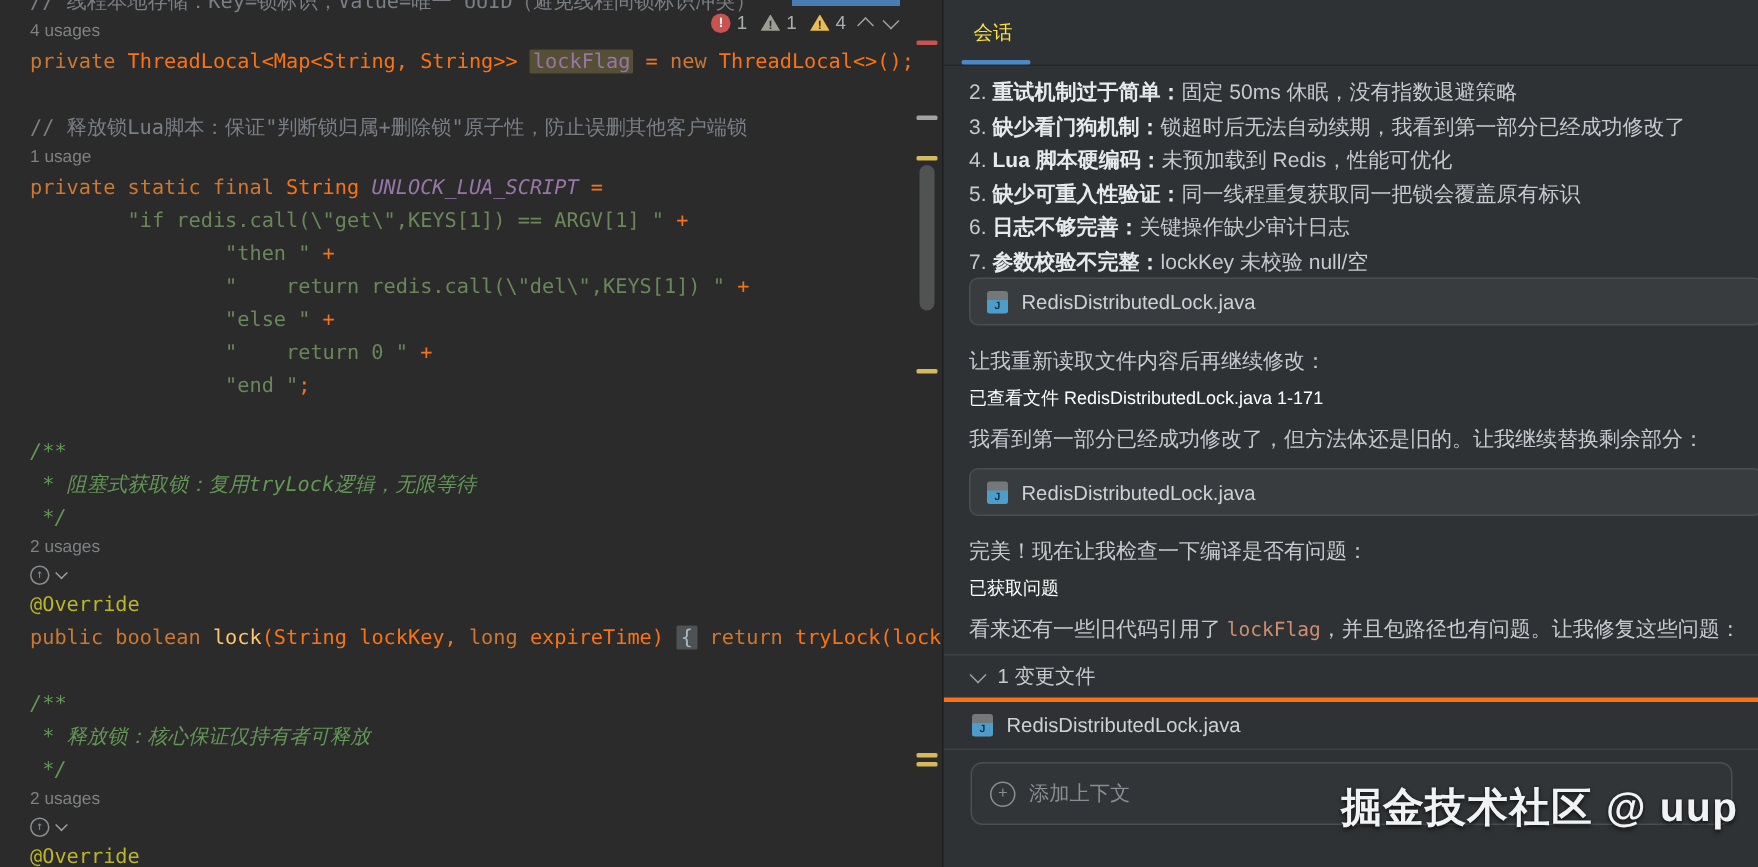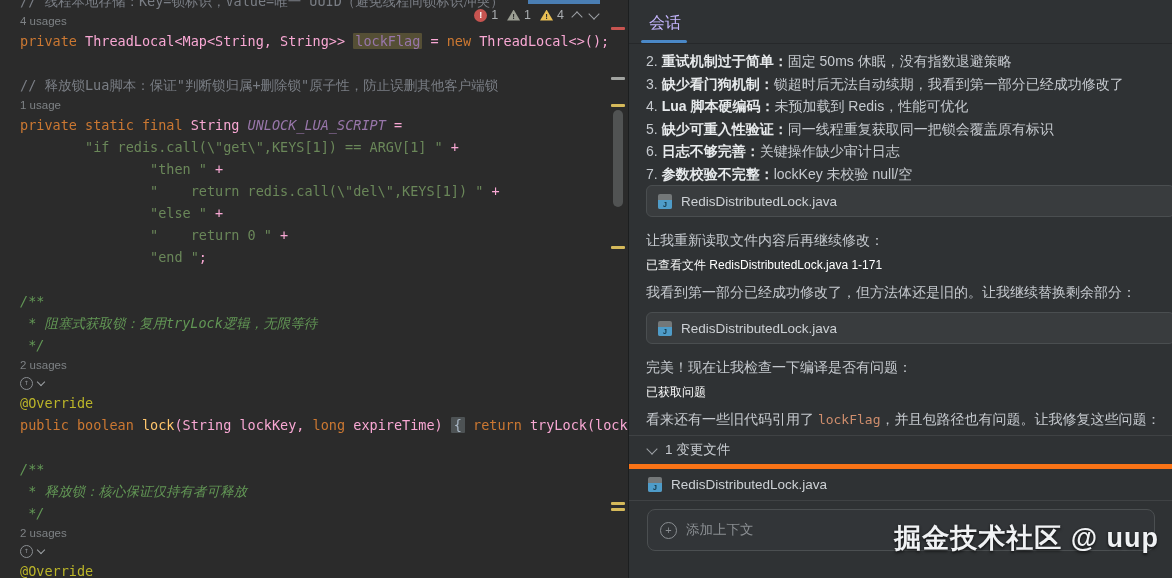--- a/index.html
+++ b/index.html
@@ -5,21 +5,21 @@
   html,body{margin:0;padding:0;overflow:hidden;background:#2B2B2B;}
   body{width:1172px;height:578px;position:relative;font-family:"Liberation Sans",sans-serif;}
 
   
   .editor{position:absolute;left:0;top:0;width:628px;height:578px;background:#2B2B2B;overflow:hidden;}
   .code-lines{position:absolute;left:20px;top:-10px;right:24px;font-family:"DejaVu Sans Mono",monospace;font-size:13.5px;white-space:pre;color:#A9B7C6;}
   .line{height:22px;line-height:22px;}
   .line.hint{height:18px;line-height:18px;font-family:"Liberation Sans",sans-serif;font-size:11.5px;color:#7E8285;white-space:normal;}
   .line.icon-row{height:18px;line-height:18px;display:flex;align-items:center;gap:5px;}
   .tk-kw{color:#CC7832;}
-  .tk-pl{color:#f9a8d4;}
+  .tk-pl{color:#f97316;}
   .tk-str{color:#6A8759;}
   .tk-cmt{color:#7A7E85;}
   .tk-doc{color:#629755;font-style:italic;}
   .tk-ann{color:#BBB529;}
   .tk-mth{color:#FFC66D;}
   .tk-cst{color:#9876AA;font-style:italic;}
   .tk-hl{color:#9876AA;background:#554F35;padding:0 2px;border-radius:1px;}
   .tk-bhl{color:#A9B7C6;background:#4D5254;padding:0 3px;border-radius:1px;}
   .ov-icon{width:11px;height:11px;border:1px solid #8A8E92;border-radius:50%;display:inline-flex;align-items:center;justify-content:center;font-size:8px;color:#8A8E92;flex:0 0 auto;}
   .chev{display:inline-block;width:7px;height:7px;border-left:1.6px solid #9DA1A5;border-bottom:1.6px solid #9DA1A5;flex:0 0 auto;}
@@ -43,41 +43,41 @@
   .m-gray{top:77px;background:#A1A3A0;}
   .m-y1{top:104px;background:#D5B95A;}
   .m-y2{top:246px;background:#D5B95A;}
   .m-y3{top:502px;background:#D5B95A;}
   .m-y4{top:508px;background:#D5B95A;}
   .m-thumb{position:absolute;right:5px;top:110px;width:10px;height:97px;background:rgba(170,174,176,.30);border-radius:5px;}
 
   
   .chat{position:absolute;left:628px;top:0;width:544px;height:578px;background:#2F3234;border-left:1px solid #1C1E1F;overflow:hidden;}
   .chat-header{height:43px;border-bottom:1px solid #26282A;position:relative;}
-  .tab{position:absolute;left:20px;top:13px;font-size:16px;color:#c4b5fd;}
+  .tab{position:absolute;left:20px;top:13px;font-size:13px;color:#fde047;}
   .tab-line{position:absolute;left:12px;bottom:0;width:46px;height:3px;background:#4A88C7;border-radius:2px;}
   .chat-body{position:absolute;top:44px;left:0;right:0;bottom:0;padding:6px 0 0 17px;font-size:14px;color:#C6CACF;overflow:hidden;}
   .crow{line-height:22.5px;white-space:nowrap;}
   .crow .num{margin-right:4px;}
   .crow b{color:#E7EAEC;font-weight:bold;}
   .p{margin-top:6px;line-height:22px;white-space:nowrap;}
   .list + .p{margin-top:2px;}
   .p + .chip{margin-top:9px;}
   .chip + .p{margin-top:12px;}
   .p + .status{margin-top:3px;}
   .status + .p{margin-top:5px;}
   .p + .files{margin-top:4px;}
   .files + .input-box{margin-top:8px;}
   .status{line-height:22px;color:#ffffff;font-size:12px;white-space:nowrap;}
   .icode{font-family:"DejaVu Sans Mono",monospace;color:#CF8E6D;font-size:13px;}
   .chip{height:30px;background:#393C3E;border:1px solid #4A4E50;border-radius:6px;display:flex;align-items:center;gap:9px;padding:0 11px;margin-right:-2px;font-size:13.5px;color:#CDD1D5;}
   .java-ico{width:14px;height:15px;border-radius:2px;position:relative;background:#747879;overflow:hidden;flex:0 0 auto;}
   .java-ico::after{content:"J";position:absolute;left:0;bottom:0;width:100%;height:9px;background:#4E9CC9;color:#10303F;font-size:7px;line-height:9px;text-align:center;font-weight:bold;}
   .files{margin-left:-17px;border-top:1px solid #3F4244;border-bottom:1px solid #3F4244;}
-  .files-head{height:28px;display:flex;align-items:center;gap:9px;padding-left:19px;font-size:13.5px;color:#C6CACF;border-bottom:5px solid #f97316;}
+  .files-head{height:28px;display:flex;align-items:center;gap:9px;padding-left:19px;font-size:13.5px;color:#C6CACF;border-bottom:3px solid #f97316;}
   .file-row{height:31px;display:flex;align-items:center;gap:9px;padding-left:19px;font-size:13.5px;color:#CDD1D5;}
   .input-box{margin-right:18px;margin-left:1px;height:40px;border:1px solid #4B4F51;border-radius:8px;background:#323538;display:flex;align-items:center;gap:9px;padding:0 12px;color:#8A8E92;font-size:13.5px;}
   .plus-ico{width:15px;height:15px;border-radius:50%;border:1px solid #8A8E92;display:inline-flex;align-items:center;justify-content:center;font-size:11px;line-height:1;flex:0 0 auto;}
   .watermark{position:absolute;right:14px;top:520px;font-size:27px;font-weight:bold;color:#F0F2F4;letter-spacing:1px;z-index:5;text-shadow:0 2px 3px rgba(0,0,0,.55),0 0 2px rgba(0,0,0,.4);}
 </style>
 </head>
 <body>
 
 <div class="editor">
   <div id="code-lines" class="code-lines"><div class="line"><span class="tk-cmt">// 线程本地存储：Key=锁标识，Value=唯一 UUID（避免线程间锁标识冲突）</span></div><div class="line hint">4 usages</div><div class="line"><span class="tk-kw">private </span><span class="tk-pl">ThreadLocal&lt;Map&lt;String, String&gt;&gt; </span><span class="tk-hl">lockFlag</span><span class="tk-pl"> = </span><span class="tk-kw">new </span><span class="tk-pl">ThreadLocal&lt;&gt;();</span></div><div class="line"></div><div class="line"><span class="tk-cmt">// 释放锁Lua脚本：保证"判断锁归属+删除锁"原子性，防止误删其他客户端锁</span></div><div class="line hint">1 usage</div><div class="line"><span class="tk-kw">private static final </span><span class="tk-pl">String </span><span class="tk-cst">UNLOCK_LUA_SCRIPT</span><span class="tk-pl"> =</span></div><div class="line"><span class="tk-pl">        </span><span class="tk-str">"if redis.call(\"get\",KEYS[1]) == ARGV[1] "</span><span class="tk-pl"> +</span></div><div class="line"><span class="tk-pl">                </span><span class="tk-str">"then "</span><span class="tk-pl"> +</span></div><div class="line"><span class="tk-pl">                </span><span class="tk-str">"    return redis.call(\"del\",KEYS[1]) "</span><span class="tk-pl"> +</span></div><div class="line"><span class="tk-pl">                </span><span class="tk-str">"else "</span><span class="tk-pl"> +</span></div><div class="line"><span class="tk-pl">                </span><span class="tk-str">"    return 0 "</span><span class="tk-pl"> +</span></div><div class="line"><span class="tk-pl">                </span><span class="tk-str">"end "</span><span class="tk-pl">;</span></div><div class="line"></div><div class="line"><span class="tk-doc">/**</span></div><div class="line"><span class="tk-doc"> * 阻塞式获取锁：复用tryLock逻辑，无限等待</span></div><div class="line"><span class="tk-doc"> */</span></div><div class="line hint">2 usages</div><div class="line icon-row"><span class="ov-icon">↑</span><span class="chev down sm"></span></div><div class="line"><span class="tk-ann">@Override</span></div><div class="line"><span class="tk-kw">public boolean </span><span class="tk-mth">lock</span><span class="tk-pl">(String lockKey, </span><span class="tk-kw">long</span><span class="tk-pl"> expireTime) </span><span class="tk-bhl">{</span><span class="tk-pl"> </span><span class="tk-kw">return</span><span class="tk-pl"> tryLock(lockKe</span></div><div class="line"></div><div class="line"><span class="tk-doc">/**</span></div><div class="line"><span class="tk-doc"> * 释放锁：核心保证仅持有者可释放</span></div><div class="line"><span class="tk-doc"> */</span></div><div class="line hint">2 usages</div><div class="line icon-row"><span class="ov-icon">↑</span><span class="chev down sm"></span></div><div class="line"><span class="tk-ann">@Override</span></div></div>

